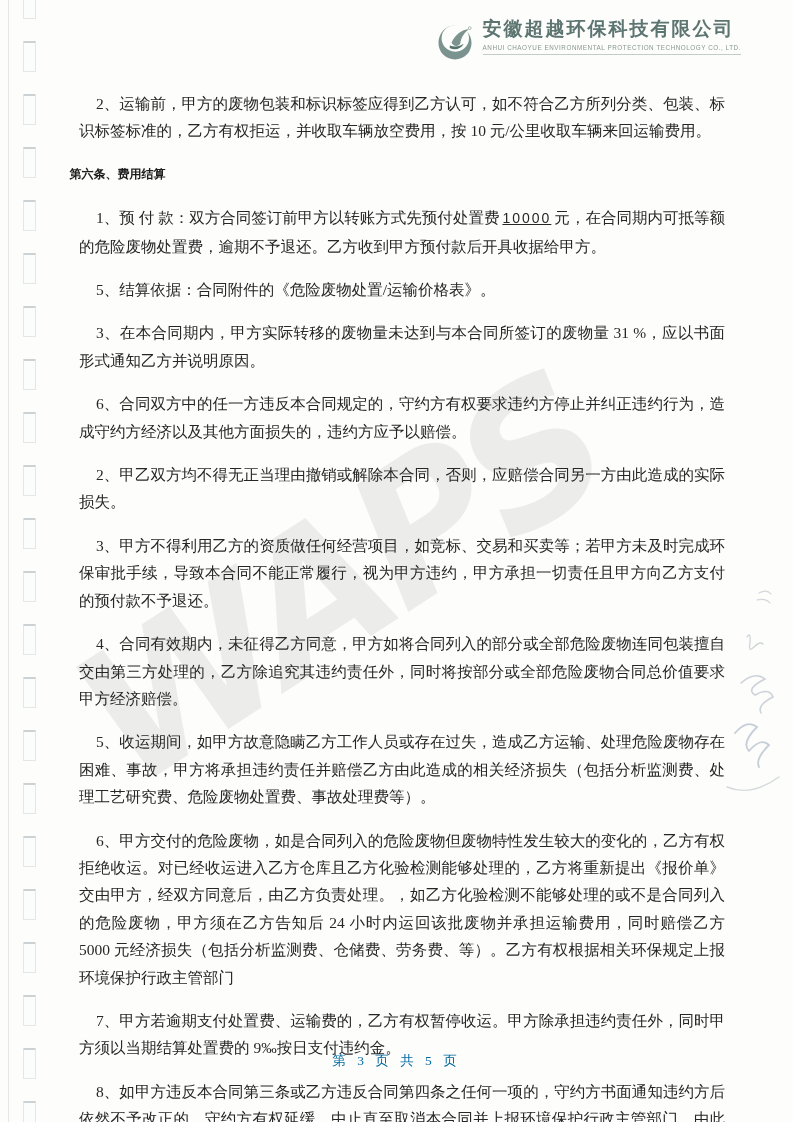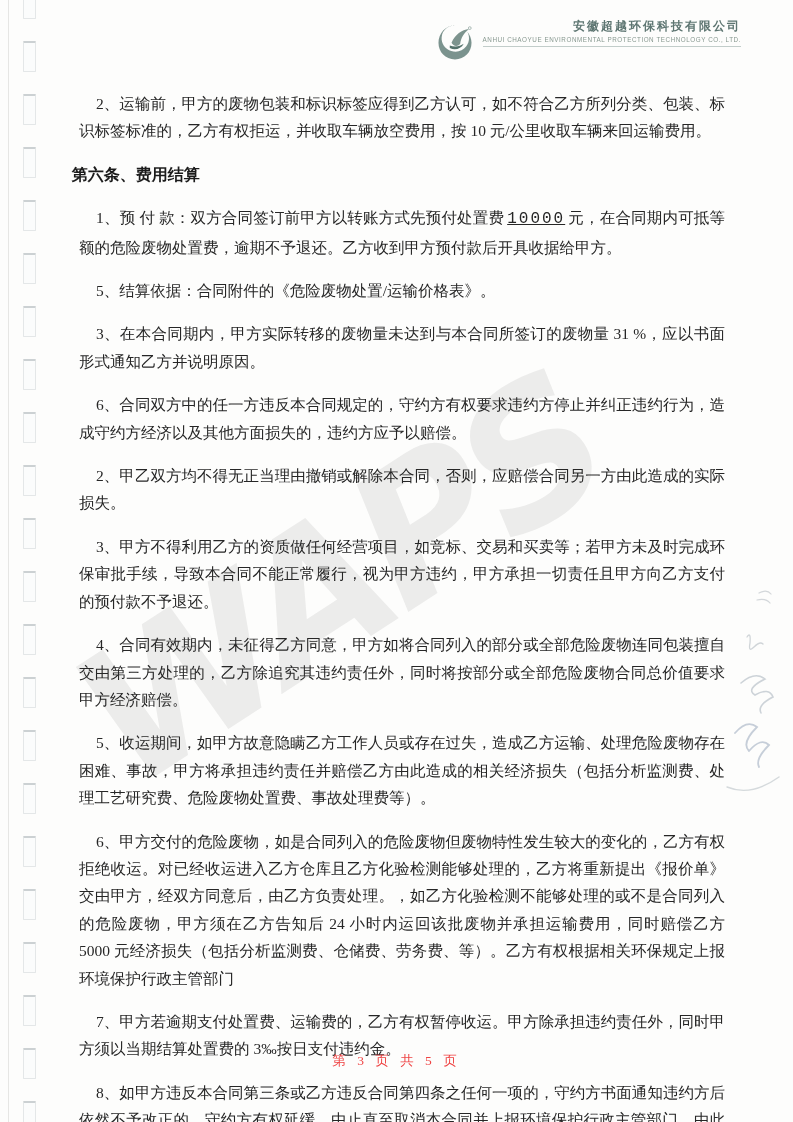--- a/index.html
+++ b/index.html
@@ -35,24 +35,24 @@
     position:absolute;top:20px;right:52px;
     display:flex;align-items:flex-start;gap:7px;
   }
   .logo-mark{flex:0 0 auto;margin-top:2px;}
   .logo-text{
     display:flex;flex-direction:column;
     border-bottom:1px solid #c2cdca;
     padding-bottom:3px;
   }
   .logo-cn{
-    font-size:12px;font-weight:bold;letter-spacing:2px;
+    font-size:19px;font-weight:bold;letter-spacing:2px;
     color:#5d7571;
-    font-family:Liberation Serif, serif;
-    white-space:nowrap;line-height:1.15;text-align:right;
+    font-family:Liberation Mono, monospace;
+    white-space:nowrap;line-height:1.15;
   }
   .logo-en{
     font-size:6.3px;letter-spacing:.55px;color:#87988f;
     font-family:"Liberation Sans","DejaVu Sans",sans-serif;
     white-space:nowrap;margin-top:2px;
   }
   
   .watermark{
     position:absolute;left:80px;top:390px;width:520px;height:380px;
     display:flex;align-items:center;justify-content:center;
@@ -69,32 +69,32 @@
     position:absolute;left:63px;top:74px;width:678px;
     font-size:15.5px;line-height:27.4px;
     text-align:justify;
   }
   .content p{margin:16px;}
   .para{text-indent:1.1em;}
   .heading{
     text-indent:0.55em;
     font-weight:bold;color:#1b1b1b;
     margin:7px 0 4px 0 !important;
-    font-size:16px;
+    font-size:12px;
   }
   .u{text-decoration:underline;white-space:pre;}
   .num-em{
     text-decoration:underline;
-    font-size:16px;letter-spacing:2px;padding:0 3px;
-    font-family:Liberation Mono, monospace;
+    font-size:14px;letter-spacing:2px;padding:0 3px;
+    font-family:Liberation Sans, sans-serif;
   }
   
   .footer{
     position:absolute;left:0;right:0;bottom:52px;
-    text-align:center;font-size:13.5px;color:#ef4444;
+    text-align:center;font-size:13.5px;color:#0369a1;
     letter-spacing:4px;
   }
   
   .edge-marks{
     position:absolute;right:0;top:575px;width:80px;height:250px;
     pointer-events:none;
   }
 </style>
 </head>
 <body>
@@ -150,21 +150,21 @@
       <p class="heading"><span>第六条、费用结算</span></p>
       <p class="para"><span>1、预 付 款：双方合同签订前甲方以转账方式先预付处置费</span><span class="num-em">10000</span><span>元，在合同期内可抵等额的危险废物处置费，逾期不予退还。乙方收到甲方预付款后开具收据给甲方。</span></p>
       <p class="para"><span>5、结算依据：合同附件的《危险废物处置/运输价格表》。</span></p>
       <p class="para"><span>3、在本合同期内，甲方实际转移的废物量未达到与本合同所签订的废物量 31 %，应以书面形式通知乙方并说明原因。</span></p>
       <p class="para"><span>6、合同双方中的任一方违反本合同规定的，守约方有权要求违约方停止并纠正违约行为，造成守约方经济以及其他方面损失的，违约方应予以赔偿。</span></p>
       <p class="para"><span>2、甲乙双方均不得无正当理由撤销或解除本合同，否则，应赔偿合同另一方由此造成的实际损失。</span></p>
       <p class="para"><span>3、甲方不得利用乙方的资质做任何经营项目，如竞标、交易和买卖等；若甲方未及时完成环保审批手续，导致本合同不能正常履行，视为甲方违约，甲方承担一切责任且甲方向乙方支付的预付款不予退还。</span></p>
       <p class="para"><span>4、合同有效期内，未征得乙方同意，甲方如将合同列入的部分或全部危险废物连同包装擅自交由第三方处理的，乙方除追究其违约责任外，同时将按部分或全部危险废物合同总价值要求甲方经济赔偿。</span></p>
       <p class="para"><span>5、收运期间，如甲方故意隐瞒乙方工作人员或存在过失，造成乙方运输、处理危险废物存在困难、事故，甲方将承担违约责任并赔偿乙方由此造成的相关经济损失（包括分析监测费、处理工艺研究费、危险废物处置费、事故处理费等）。</span></p>
       <p class="para"><span>6、甲方交付的危险废物，如是合同列入的危险废物但废物特性发生较大的变化的，乙方有权拒绝收运。对已经收运进入乙方仓库且乙方化验检测能够处理的，乙方将重新提出《报价单》交由甲方，经双方同意后，由乙方负责处理。，如乙方化验检测不能够处理的或不是合同列入的危险废物，甲方须在乙方告知后 24 小时内运回该批废物并承担运输费用，同时赔偿乙方 5000 元经济损失（包括分析监测费、仓储费、劳务费、等）。乙方有权根据相关环保规定上报环境保护行政主管部门</span></p>
-      <p class="para"><span>7、甲方若逾期支付处置费、运输费的，乙方有权暂停收运。甲方除承担违约责任外，同时甲方须以当期结算处置费的 3‰按日支付违约金。</span></p>
+      <p class="para"><span>7、甲方若逾期支付处置费、运输费的，乙方有权暂停收运。甲方除承担违约责任外，同时甲方须以当期结算处置费的 9‰按日支付违约金。</span></p>
       <p class="para"><span>8、如甲方违反本合同第三条或乙方违反合同第四条之任何一项的，守约方书面通知违约方后依然不予改正的，守约方有权延缓、中止直至取消本合同并上报环境保护行政主管部门。由此造成的违约责任由违约方承担。</span></p>
     </div>
 
   <svg class="edge-marks" viewBox="0 0 80 250">
     <g fill="none" stroke-linecap="round">
       <path d="M46 18 q8 -4 12 1 m-14 6 q9 -2 13 3" stroke="#a9b2ba" stroke-width="1.2" opacity="0.5"></path>
       <path d="M34 62 q4 -6 3 6 q-2 10 4 4 t9 -3" stroke="#9aa4ae" stroke-width="1.3" opacity="0.45"></path>
       <path d="M28 108 q14 -12 24 -4 q-20 10 -10 16 q14 -8 18 2 q-16 8 -12 16" stroke="#93a0ac" stroke-width="1.6" opacity="0.45"></path>
       <path d="M22 158 q12 -14 22 -6 q-16 16 -8 24 q12 -14 20 -6 q-14 14 -10 22" stroke="#8fa0b6" stroke-width="1.8" opacity="0.5"></path>
       <path d="M14 212 q24 10 52 -10" stroke="#aeb8bd" stroke-width="1.4" opacity="0.5"></path>

